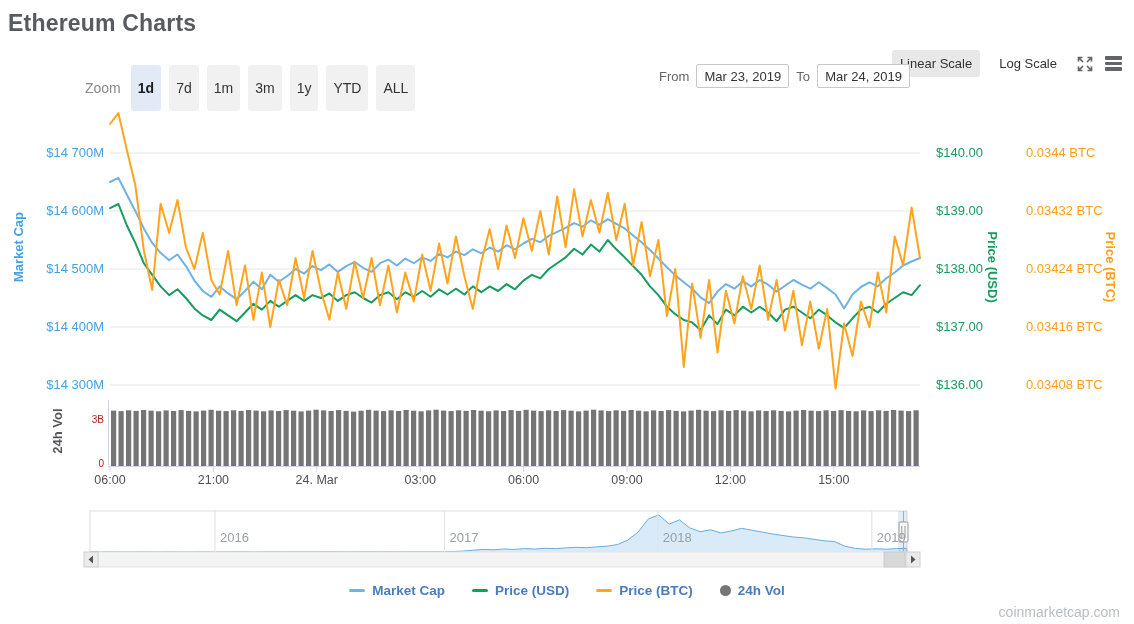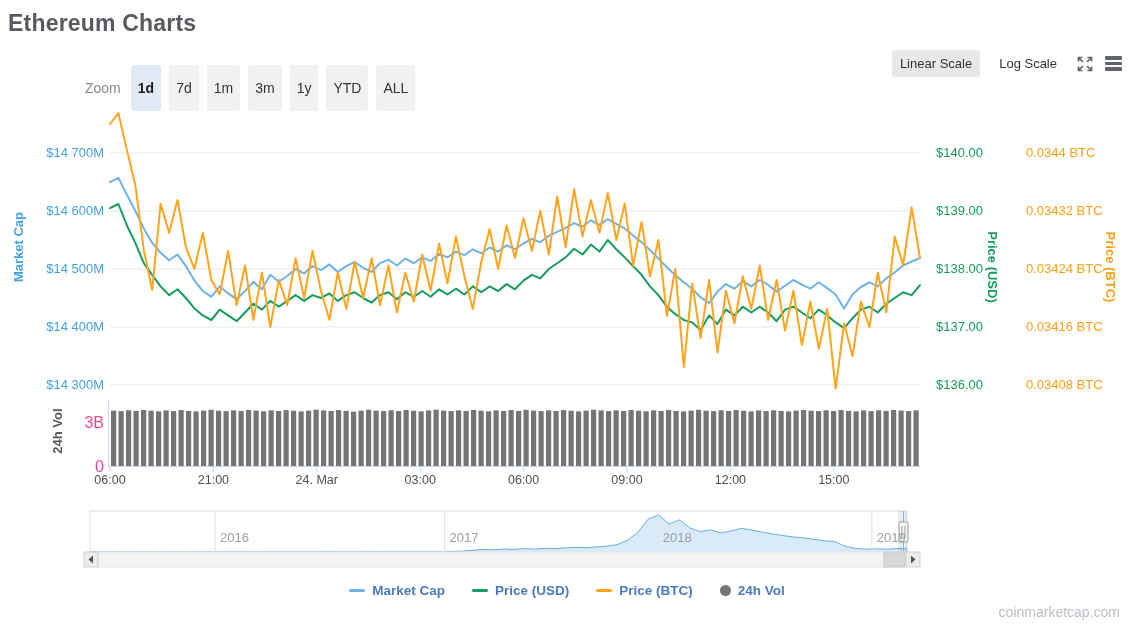--- a/index.html
+++ b/index.html
@@ -23,21 +23,21 @@
   .zbtn.sel { background:#e2eaf8; font-weight:bold; color:#1c1c1c; }
   .range-inputs { position:absolute; top:64px; left:659px; display:flex; align-items:center; gap:7px; }
   .range-inputs .rlbl { font-size:13px; color:#666; }
   .range-inputs input { width:93px; height:24px; border:1px solid #c9c9c9; border-radius:2px; font-family:inherit; font-size:13px; color:#333; text-align:center; background:#fff; }
 
   
   #chart-svg { position:absolute; left:0; top:0; }
   .ylab { position:absolute; left:0; width:104px; text-align:right; font-size:13px; color:#45a2e0; }
   .ylab-usd { position:absolute; left:936px; font-size:13px; color:#169c5f; }
   .ylab-btc { position:absolute; left:1026px; font-size:13px; color:#ff9e16; }
-  .ylab-vol { position:absolute; left:0; width:104px; text-align:right; font-size:16px; color:#ec4899; }
+  .ylab-vol { position:absolute; left:0; width:104px; text-align:right; font-size:10px; color:#b91c1c; }
   .xlab { position:absolute; width:76px; text-align:center; font-size:12.5px; color:#4f4f4f; top:473px; }
   .navlab { position:absolute; top:530px; font-size:13px; color:#9aa0a6; }
   .ytitle { position:absolute; white-space:nowrap; font-size:13px; font-weight:bold; transform:translate(-50%,-50%) rotate(-90deg); }
   .yt-mc  { left:18px;  top:247px; color:#45a2e0; }
   .yt-usd { left:992px; top:267px; color:#169c5f; transform:translate(-50%,-50%) rotate(90deg); }
   .yt-btc { left:1110px;top:267px; color:#ff9e16; transform:translate(-50%,-50%) rotate(90deg); }
   .yt-vol { left:57px;  top:431px; color:#55585c; }
 
   
   .legend { position:absolute; left:0; right:0; top:583px; display:flex; justify-content:center; align-items:center; gap:27px; }
@@ -77,20 +77,26 @@
     <span class="zoom-lbl">Zoom</span>
     <button class="zbtn sel">1d</button>
     <button class="zbtn">7d</button>
     <button class="zbtn">1m</button>
     <button class="zbtn">3m</button>
     <button class="zbtn">1y</button>
     <button class="zbtn">YTD</button>
     <button class="zbtn">ALL</button>
   </div>
 
+  <div class="range-inputs">
+    <span class="rlbl">From</span>
+    <input type="text" value="Mar 23, 2019" style="">
+    <span class="rlbl">To</span>
+    <input type="text" value="Mar 24, 2019" style="">
+  </div>
 
   <svg id="chart-svg" width="1134" height="624">
       <line x1="110" x2="920" y1="153" y2="153" stroke="#e7e7e7" stroke-width="1"></line>
       <line x1="110" x2="920" y1="211" y2="211" stroke="#e7e7e7" stroke-width="1"></line>
       <line x1="110" x2="920" y1="269" y2="269" stroke="#e7e7e7" stroke-width="1"></line>
       <line x1="110" x2="920" y1="327" y2="327" stroke="#e7e7e7" stroke-width="1"></line>
       <line x1="110" x2="920" y1="385" y2="385" stroke="#e7e7e7" stroke-width="1"></line>
       <g fill="#757575">
         <rect x="111.0" y="410.6" width="5.2" height="55.4"></rect>
         <rect x="118.5" y="411.1" width="5.2" height="54.9"></rect>

